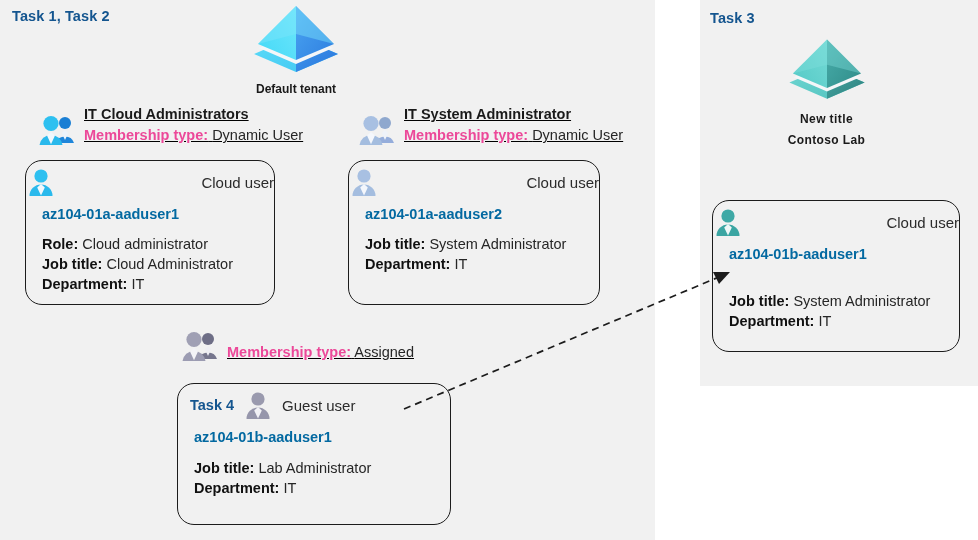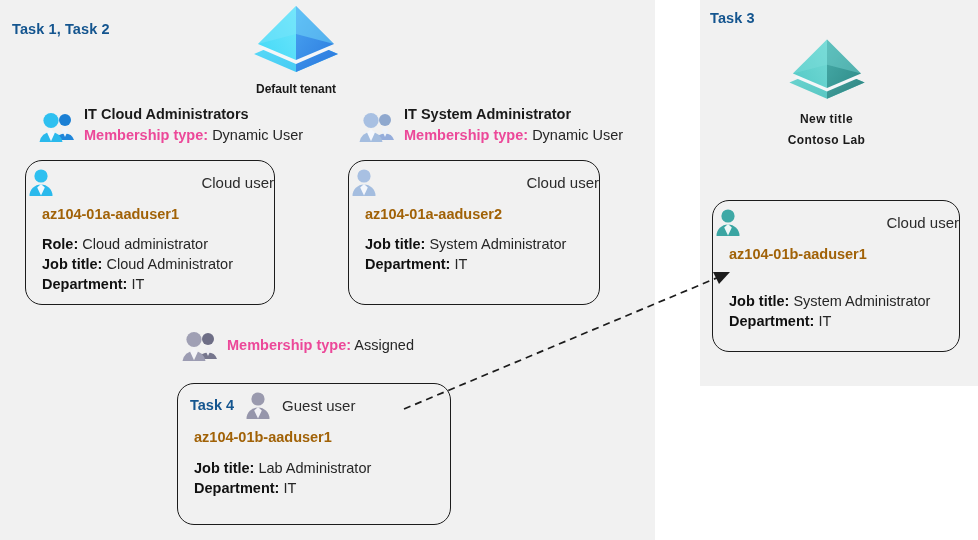--- a/index.html
+++ b/index.html
@@ -29,21 +29,21 @@
 
   
   .task-label {
     position: absolute;
     color: #14558f;
     font-weight: bold;
     font-size: 14.5px;
     letter-spacing: .1px;
     white-space: nowrap;
   }
-  #task-label-12 { left: 12px;  top: 21px; }
+  #task-label-12 { left: 12px;  top: 8px; }
   #task-label-3  { left: 710px; top: 10px; }
 
   
   .tenant {
     position: absolute;
     text-align: center;
   }
   .tenant-title {
     font-weight: bold;
     font-size: 12px;
@@ -55,22 +55,23 @@
   #tenant-default .tenant-title { margin-top: 4px; }
   #tenant-new     { left: 714px; top: 34px; width: 225px; }
   #tenant-new .tenant-title { margin-top: 6px; letter-spacing: .4px; }
 
   .tenant-icon { display:block; margin: 0 auto; }
 
   
   .group {
     position: absolute;
     display: flex;
-    align-items: center;
+    align-items: flex-end;
     gap: 7px;
+    text-decoration: underline;
   }
   .group-icon { flex: 0 0 auto; margin-top: 3px; }
   .group-text { line-height: 1.33; }
   .group-name {
     font-weight: bold;
     font-size: 14.5px;
     color: #1a1a1a;
     white-space: nowrap;
   }
   .group-meta {
@@ -107,21 +108,21 @@
     font-size: 14.5px;
   }
   .card-usertype {
     font-size: 15px;
     color: #2b2b2b;
     white-space: nowrap;
   }
   .card-username {
     font-weight: bold;
     font-size: 14.5px;
-    color: #a16207;
+    color: #0369a1;
     padding-left: 16px;
     margin-top: 9px;
     white-space: nowrap;
   }
   .card-props {
     padding-left: 16px;
     margin-top: 13px;
     font-size: 14.5px;
     color: #262626;
     line-height: 1.37;

